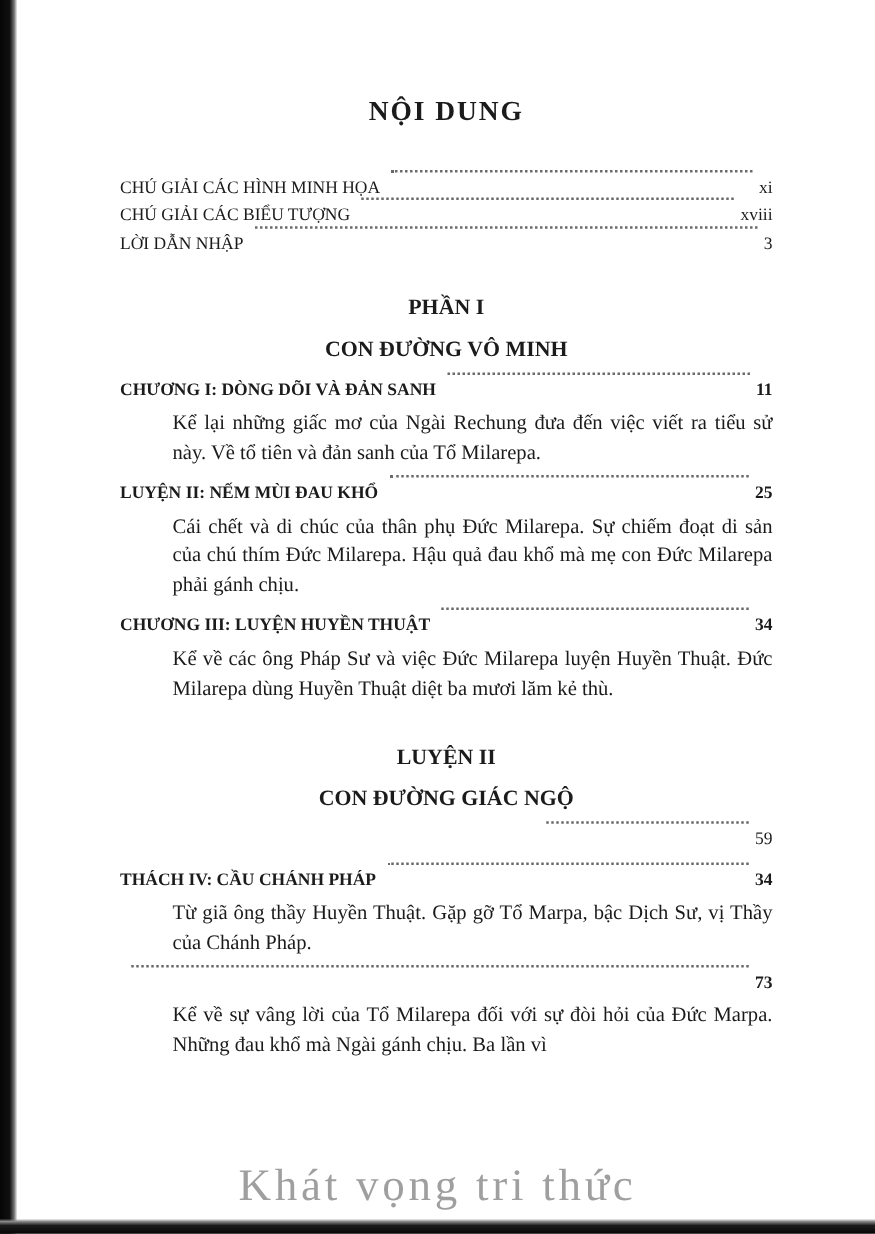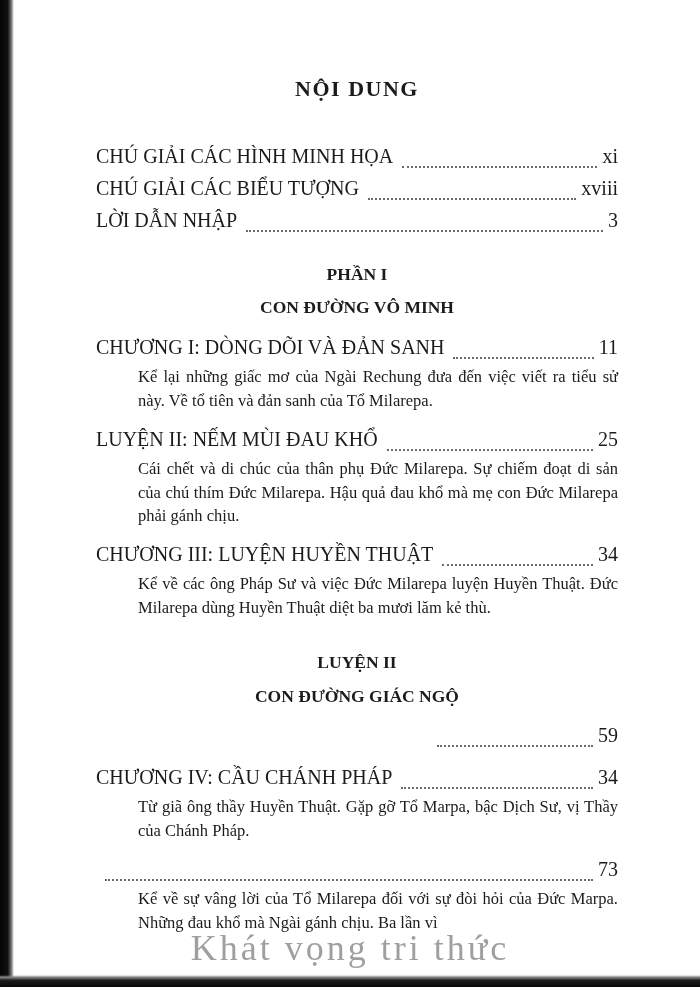--- a/index.html
+++ b/index.html
@@ -35,22 +35,22 @@
   }
   .doc-title {
     text-align: center;
     font-size: 22px;
     font-weight: bold;
     letter-spacing: 1.5px;
     margin: 0 0 38px 0;
   }
   .toc-row {
     display: flex;
-    align-items: flex-end;
-    font-size: 20px;
+    align-items: flex-start;
+    font-size: 14px;
     line-height: 1.6;
     white-space: nowrap;
   }
   .toc-row .lbl { flex: 0 0 auto; }
   .leader {
     flex: 1 1 auto;
     min-width: 18px;
     border-bottom: 2px dotted #6b6b6b;
     margin: 0 5px 0 9px;
     transform: translateY(-4px);
@@ -61,21 +61,21 @@
   }
   .front-block { margin-bottom: 26px; }
   .part-heading {
     text-align: center;
     font-weight: bold;
     font-size: 17.5px;
     line-height: 1.45;
     margin: 8px;
   }
   .part-heading-wrap { margin: 18px 0 6px 0; }
-  .chapter-row { margin-top: 10px; }
+  .chapter-row { margin-top: 10px; font-weight: bold; }
   .summary {
     margin: 2px 0 6px 42px;
     font-size: 16.5px;
     line-height: 1.45;
     text-align: justify;
   }
   .intro-row { margin-left: 332px; margin-top: 10px; }
   .watermark {
     position: absolute;
     left: 0; bottom: 18px;
@@ -156,21 +156,21 @@
     <p class="part-heading">LUYỆN II</p>
     <p class="part-heading">CON ĐƯỜNG GIÁC NGỘ</p>
   </div>
 
   <div class="toc-row intro-row">
     <span class="leader"></span>
     <span class="pg">59</span>
   </div>
 
   <div class="toc-row chapter-row">
-    <span class="lbl">CHƯƠNG IV: CẦU CHÁNH PHÁP</span>
+    <span class="lbl">THÁCH IV: CẦU CHÁNH PHÁP</span>
     <span class="leader"></span>
     <span class="pg">34</span>
   </div>
   <p class="summary">Từ giã ông thầy Huyền Thuật. Gặp gỡ Tổ Marpa, bậc Dịch Sư, vị Thầy của Chánh Pháp.</p>
 
   <div class="toc-row chapter-row">
     <span class="leader"></span>
     <span class="pg">73</span>
   </div>
   <p class="summary">Kể về sự vâng lời của Tổ Milarepa đối với sự đòi hỏi của Đức Marpa. Những đau khổ mà Ngài gánh chịu. Ba lần vì</p>

